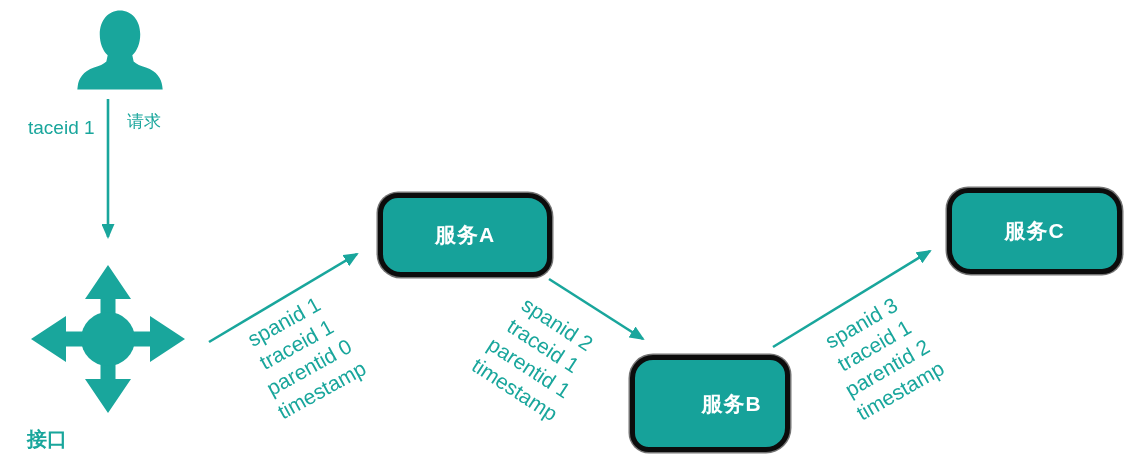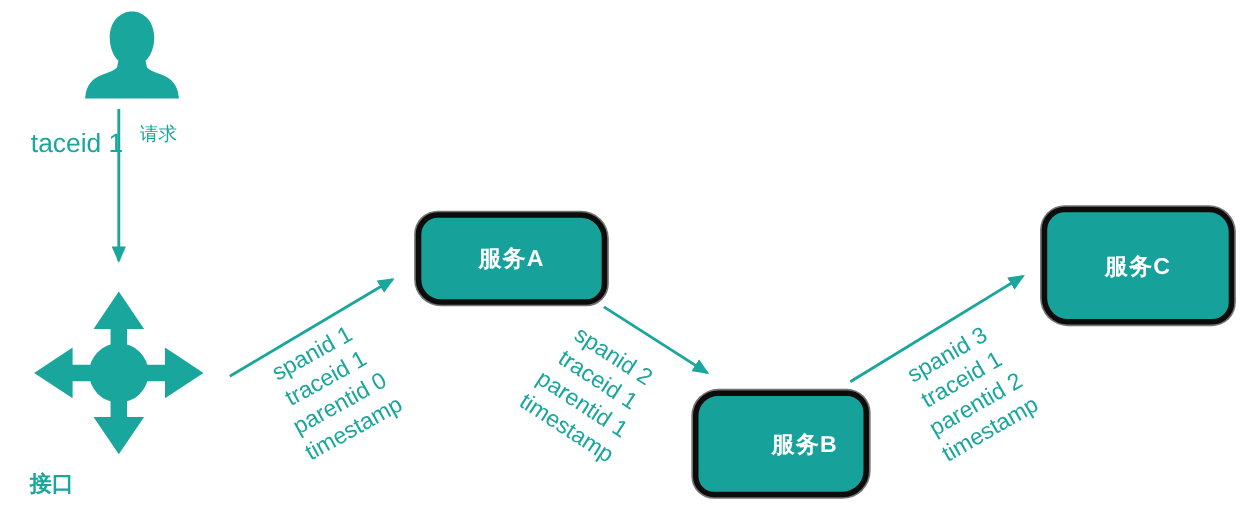--- a/index.html
+++ b/index.html
@@ -20,40 +20,40 @@
     pointer-events: none;
   }
 
   .icon-abs { position: absolute; }
 
   .plain-label {
     position: absolute;
     color: #19a69c;
     white-space: nowrap;
   }
-  .trace-label    { left: 28px;  top: 117px; font-size: 24px; }
+  .trace-label    { left: 28px;  top: 117px; font-size: 19px; }
   .request-label  { left: 127px; top: 110px; font-size: 17px; }
   .interface-label{ left: 27px;  top: 426px; font-size: 20px; font-weight: bold; }
 
   .service-box {
     position: absolute;
     display: flex;
     align-items: center;
     justify-content: center;
     background: #16a29a;
     border: 5px solid #0c0c0c;
     color: #ffffff;
     font-size: 21px;
     font-weight: bold;
     letter-spacing: 1px;
     box-shadow: 0 0 0 1.5px rgba(0,0,0,0.55);
   }
   .box-a { left: 378px; top: 193px; width: 174px; height: 84px; border-radius: 20px 24px 19px 23px; text-align: center; }
   .box-b { left: 630px; top: 355px; width: 160px; height: 97px; border-radius: 23px 20px 24px 19px; padding-left: 43px; }
-  .box-c { left: 947px; top: 188px; width: 175px; height: 107px; border-radius: 21px 23px 20px 24px; }
+  .box-c { left: 947px; top: 188px; width: 175px; height: 86px; border-radius: 21px 23px 20px 24px; }
 
   .edge-labels {
     position: absolute;
     color: #19a69c;
     font-size: 21px;
     line-height: 26px;
     text-align: center;
     white-space: nowrap;
   }
   .edge-labels-1 { left: 303px; top: 356px; transform: translate(-50%,-50%) rotate(-29deg); }

